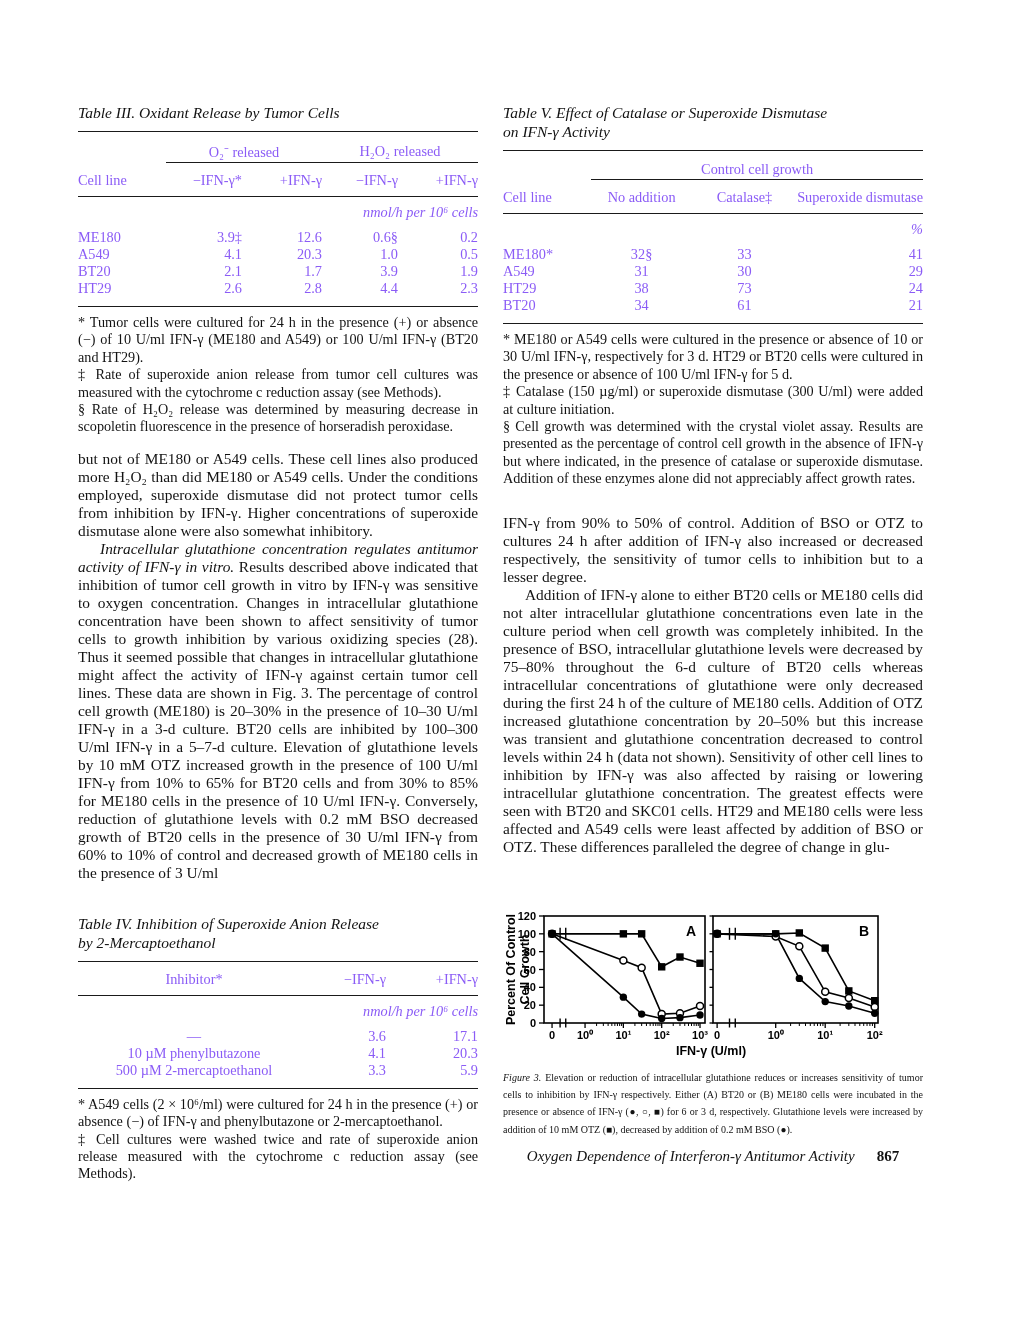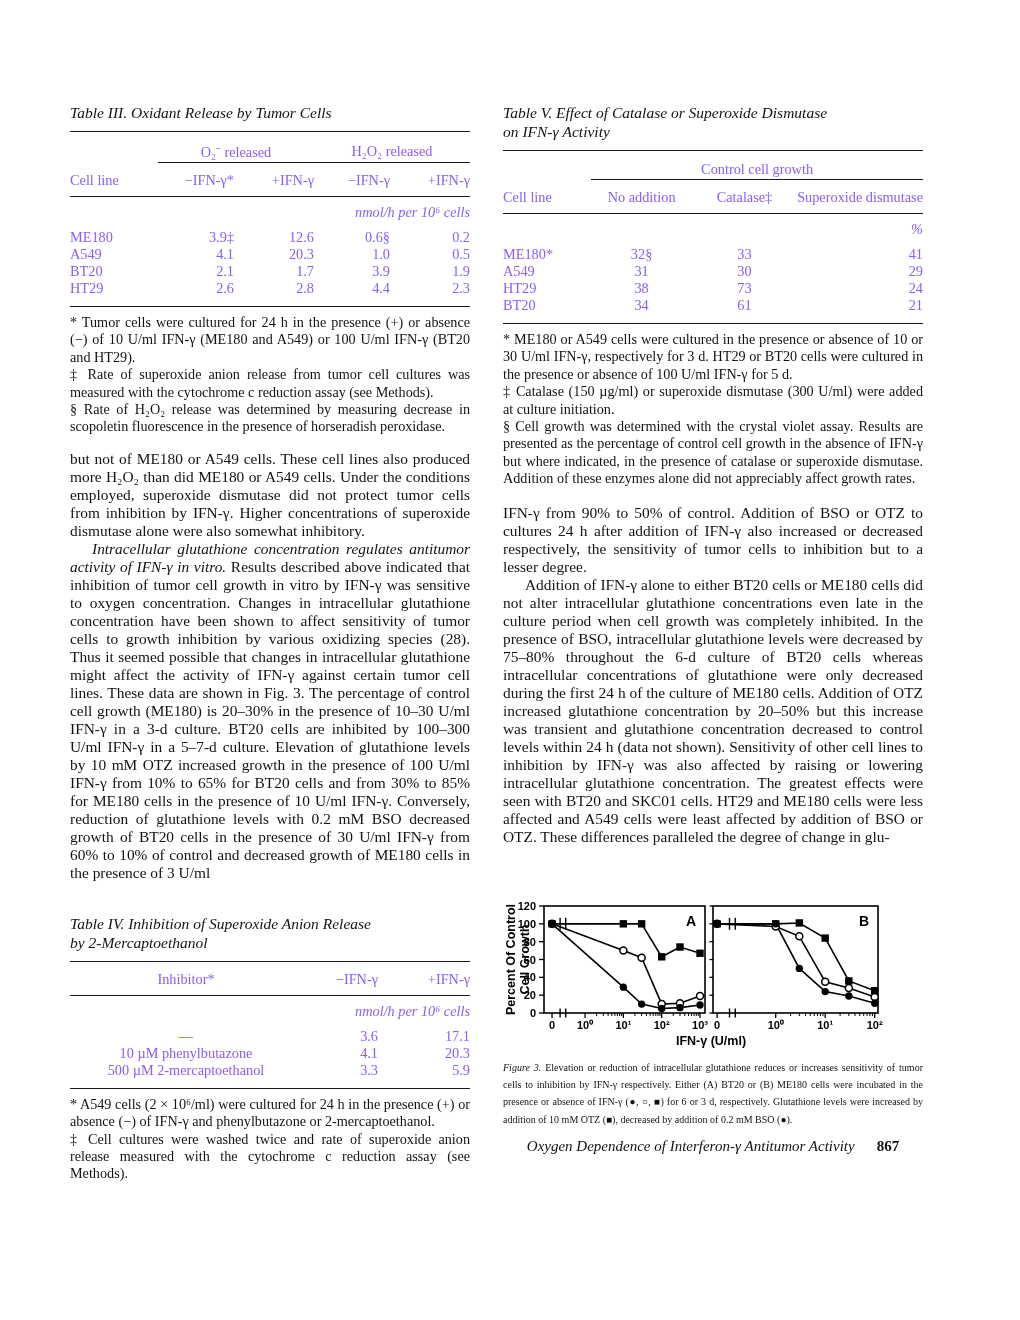--- a/index.html
+++ b/index.html
@@ -1,19 +1,19 @@
 <!DOCTYPE html>
 <html><head>
 <meta charset="utf-8">
 <style>
   html,body{margin:0;padding:0;background:#ffffff;}
   .page{position:relative;width:1020px;height:1320px;background:#ffffff;color:#121212;
         font-family:"Liberation Serif",serif;overflow:hidden;}
   .col{position:absolute;top:103px;}
-  .col-left{left:70px;width:400px;}
+  .col-left{left:78px;width:400px;}
   .col-right{left:503px;width:420px;}
 
   .tbl-title{font-style:italic;font-size:15.5px;line-height:19px;margin-bottom:9px;}
   table.jt{width:100%;border-collapse:collapse;border-top:1.6px solid #1a1a1a;
            border-bottom:1.6px solid #1a1a1a;font-size:14.3px;color:#8b5cf6;}
   table.jt td,table.jt th{padding:0;}
   tr.grp td{padding-top:10px;padding-bottom:1px;text-align:center;}
   tr.grp td.span{border-bottom:1px solid #1a1a1a;}
   tr.cols th{font-weight:normal;text-align:right;padding:9px 0 7px 0;border-bottom:1px solid #1a1a1a;}
   tr.cols th.first{text-align:left;}
@@ -26,21 +26,21 @@
   tbody tr.rlast td{padding-bottom:9px;}
   td.pad8{padding-right:8px;}
 
   .fnotes{margin-top:7px;font-size:14.2px;line-height:17.4px;text-align:justify;}
   .fnotes p{margin:0;}
 
   .bodytext{font-size:15.4px;line-height:18px;text-align:justify;}
   .bodytext p{margin:0;}
   .bodytext p.ind{text-indent:22px;}
   .mt-body-l{margin-top:14px;}
-  .mt-body-r{margin-top:16px;}
+  .mt-body-r{margin-top:26px;}
   .it{font-style:italic;}
 
   .t4block{margin-top:32px;}
   .figure{margin-top:52px;}
   svg text{font-family:"Liberation Sans",sans-serif;fill:#000;}
   .caption{font-size:10px;line-height:17.3px;text-align:justify;margin-top:5px;}
 
   .pfooter{margin-top:10px;text-align:center;font-size:15px;}
   .pfooter .rt{font-style:italic;}
   .pfooter .pageno{font-style:normal;font-weight:bold;margin-left:22px;}

